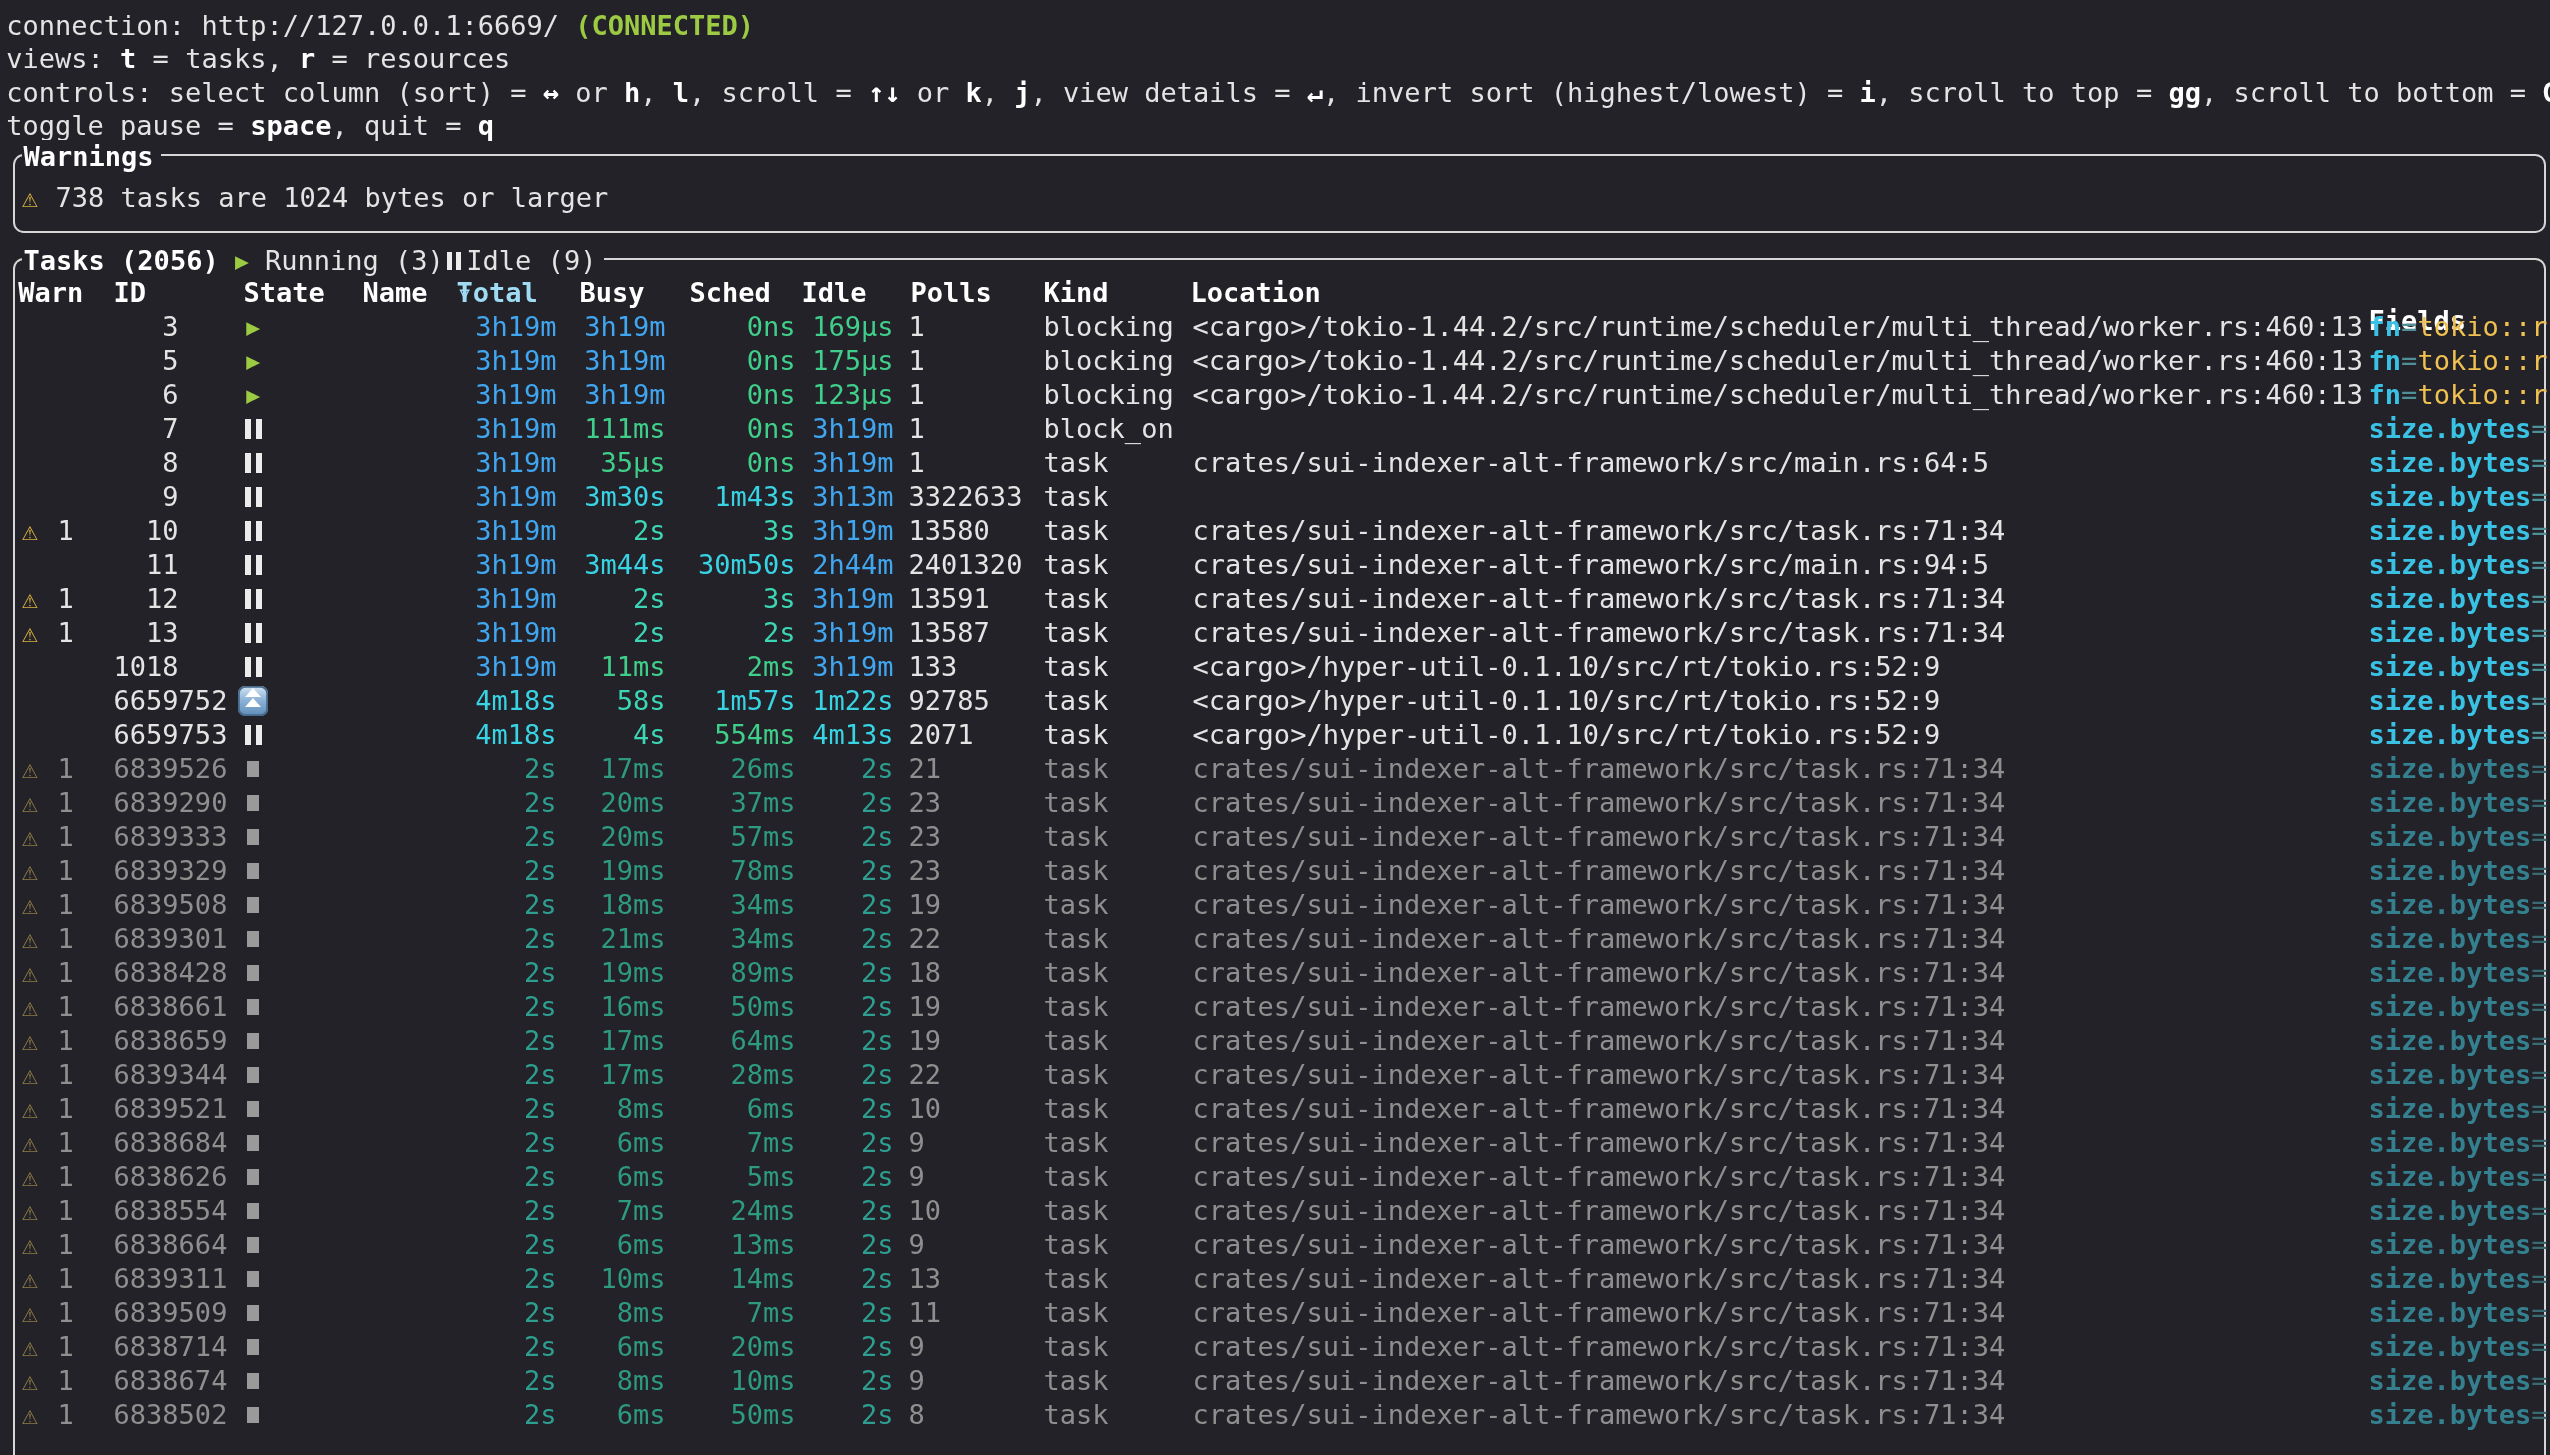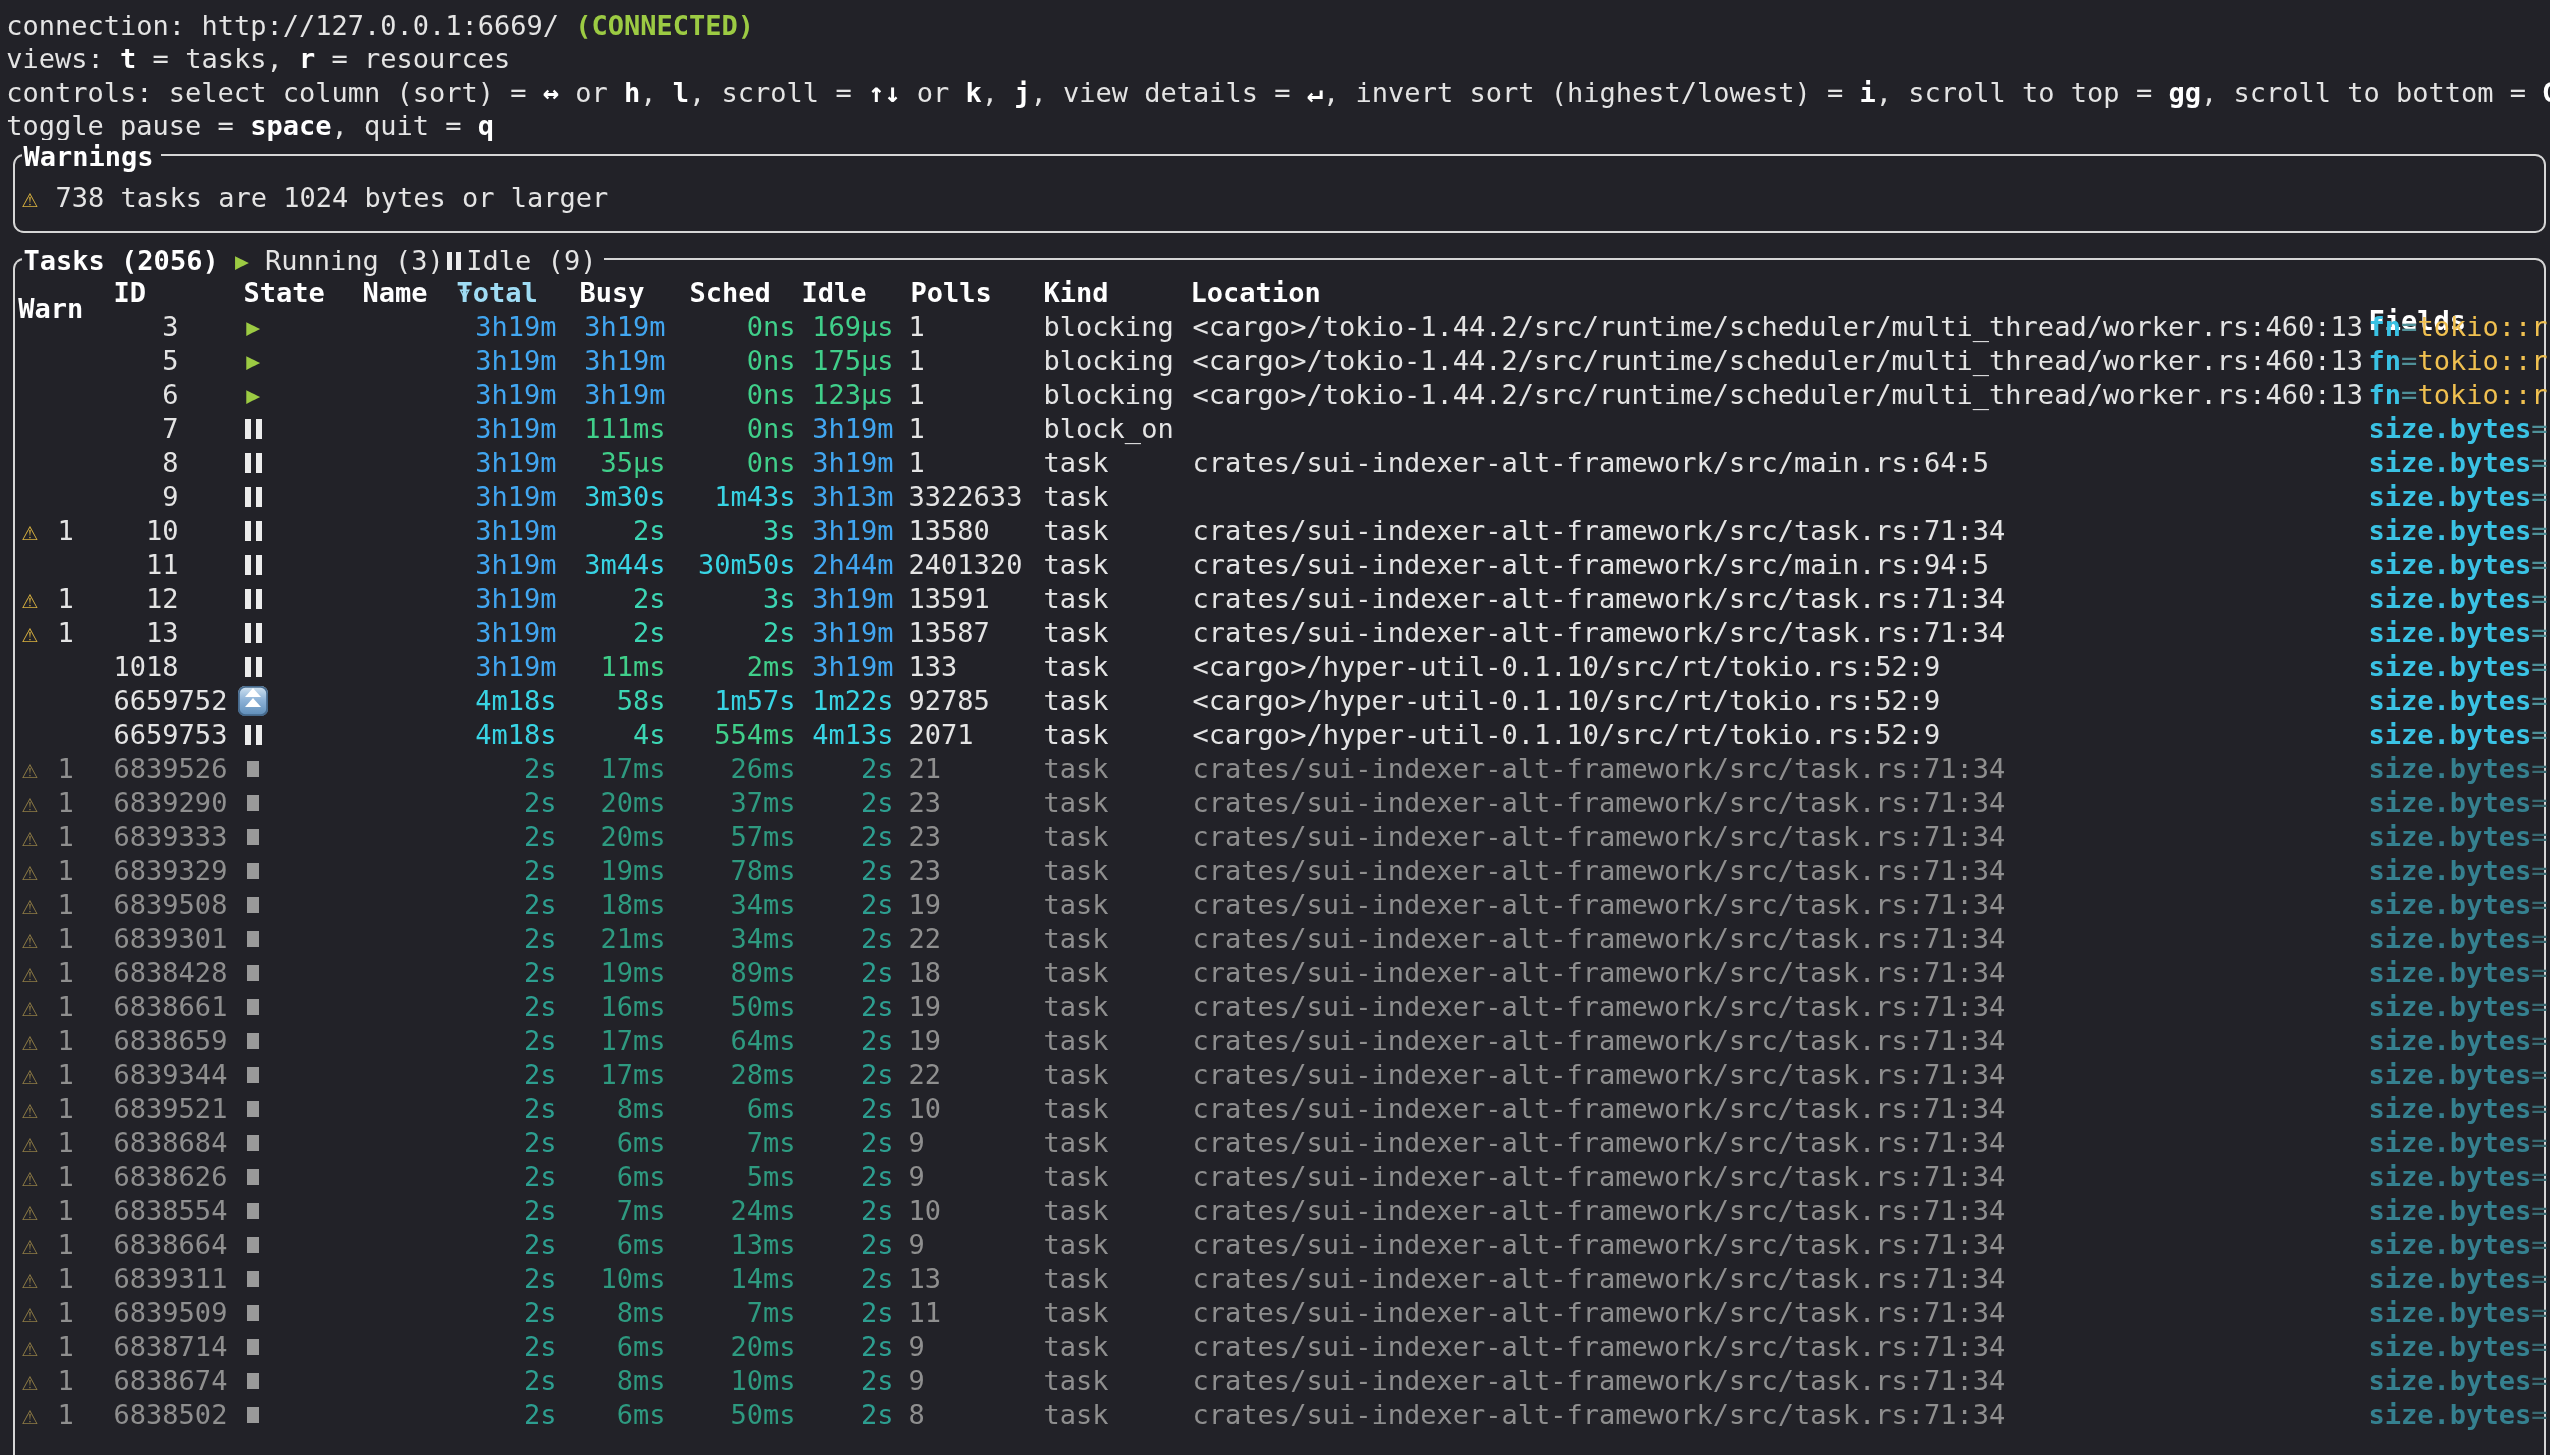--- a/index.html
+++ b/index.html
@@ -63,21 +63,21 @@
     background:linear-gradient(90deg,#ececec 0 4.5px,transparent 4.5px 9px,#ececec 9px 13.5px);}
 
   
   #warning-row{position:absolute;top:25px;left:0;height:34px;width:100%;}
   #warning-row .w-ic{position:absolute;left:7.2px;}
   #warning-row .w-msg{position:absolute;left:41px;white-space:pre;}
 
   
   #table-header{position:absolute;top:16px;left:0;height:34px;width:100%;font-weight:bold;color:#fff;}
   #table-header span{position:absolute;white-space:pre;cursor:pointer;}
-  .h-warn{left:3.6px;margin-top:16px;}  .h-id{left:99px;}  .h-state{left:229px;} .h-name{left:348px;}
+  .h-warn{left:3.6px;}  .h-id{left:99px;}  .h-state{left:229px;} .h-name{left:348px;}
   .h-total{left:442px;color:#9fdcf4;} .h-busy{left:565px;} .h-sched{left:675px;}
   .h-idle{left:787px;} .h-polls{left:896px;} .h-kind{left:1029px;}
   .h-loc{left:1176px;} .h-fields{left:2354px;margin-top:28px;}
   .sort-ind{color:#9fdcf4;font-weight:normal;}
 
   #rows{position:absolute;top:50px;left:0;right:0;}
   .row{position:relative;height:34px;}
   .row > div{position:absolute;top:0;height:34px;line-height:34px;white-space:pre;overflow:visible;}
   .c-warn-ic{left:7.2px;width:30.5px;}
   .c-warn-n{left:43px;width:27px;}

